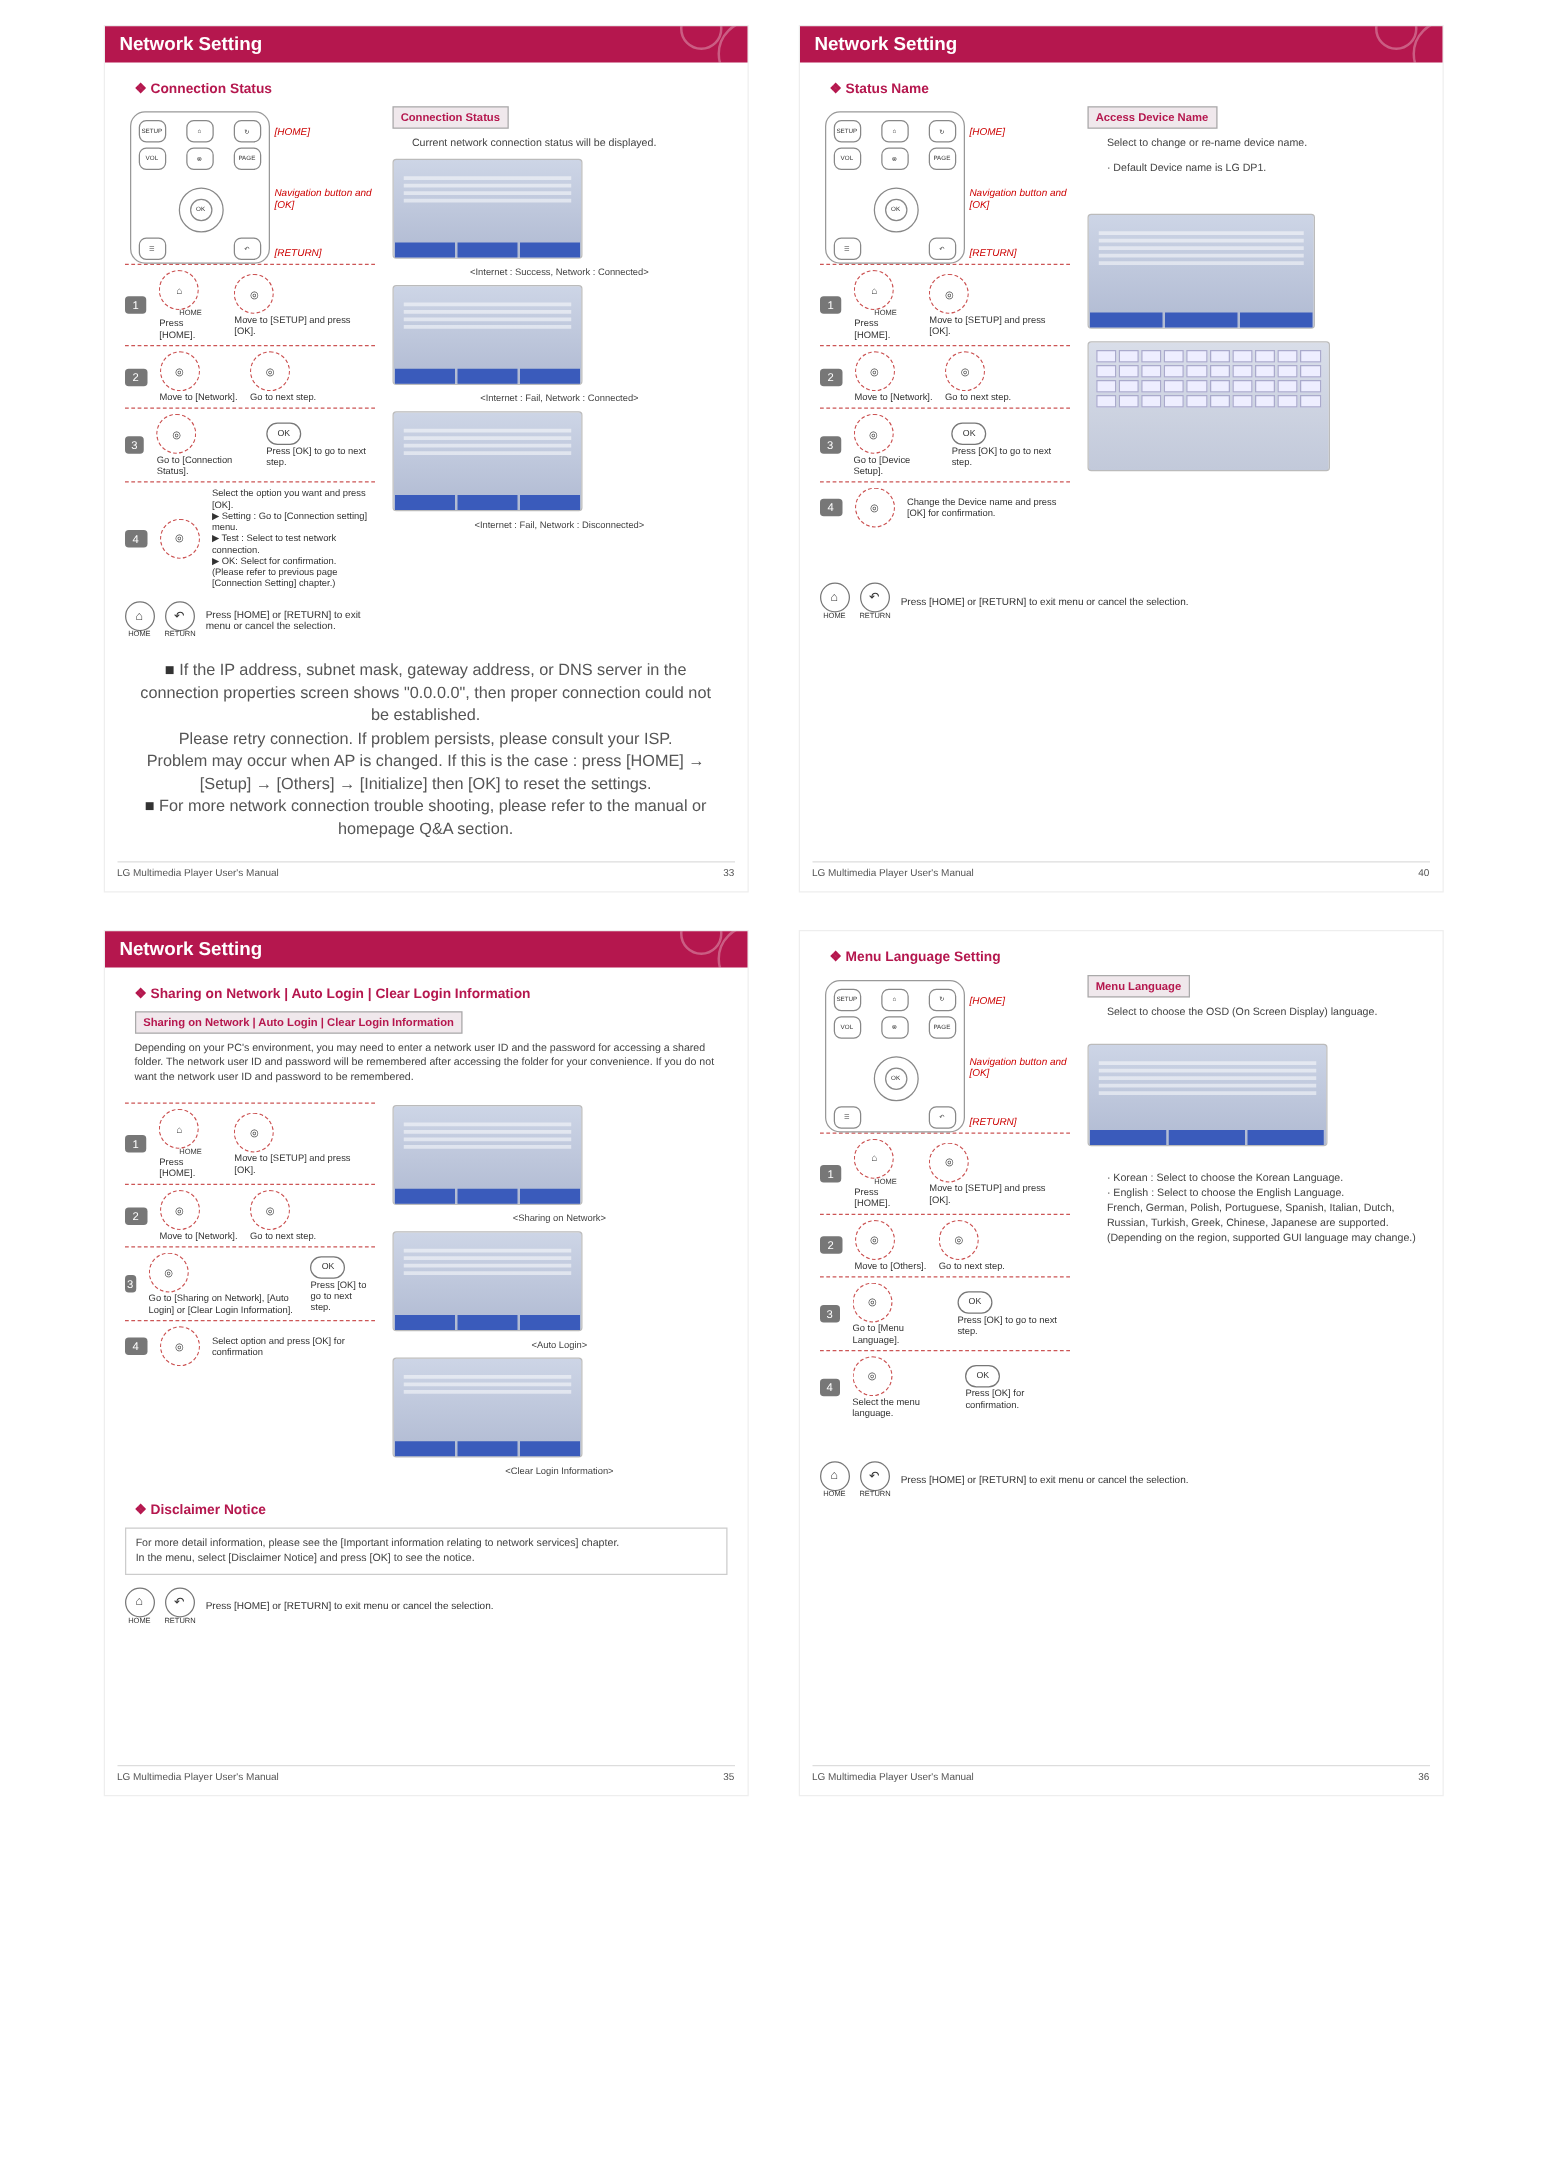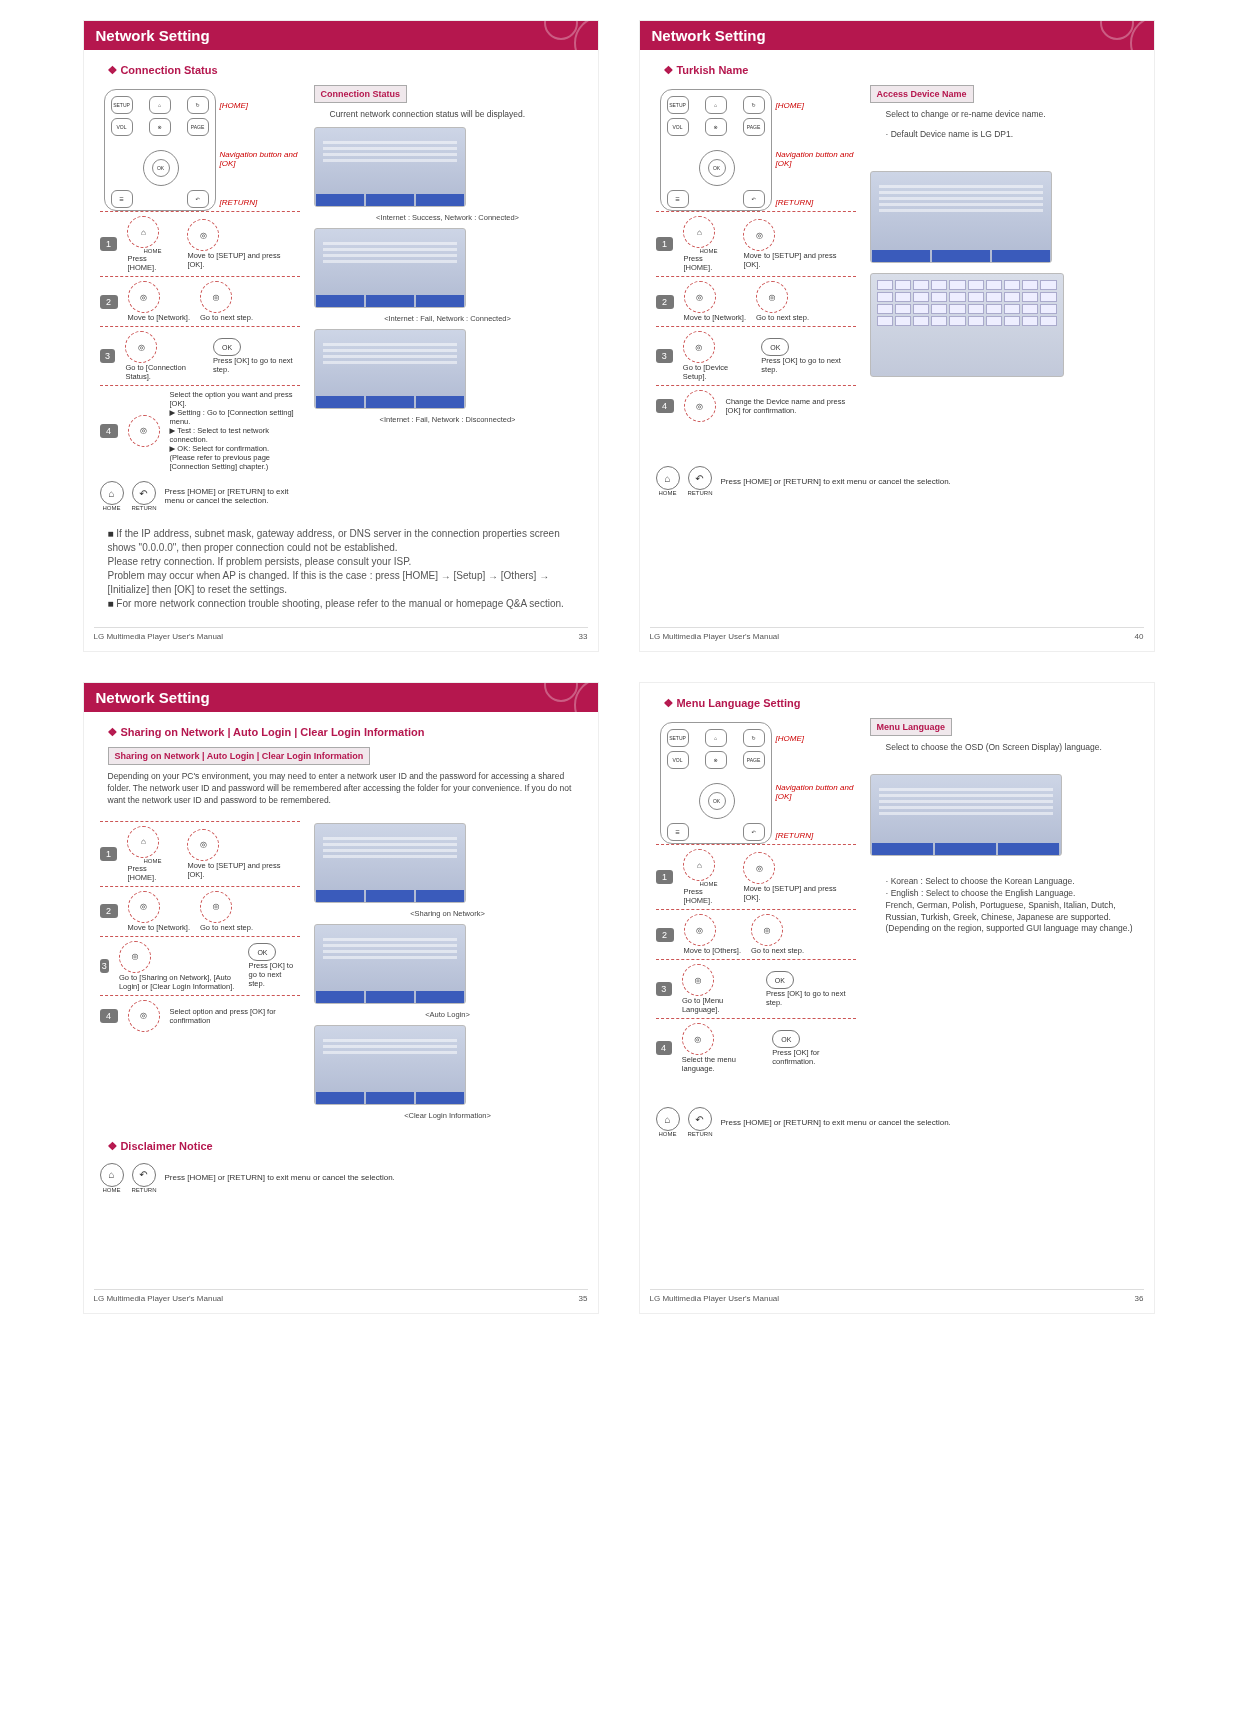--- a/index.html
+++ b/index.html
@@ -183,25 +183,26 @@
   .screenshot .tabs span {
     flex: 1; background: #3a5bbb; margin: 0 1px;
   }
   .caption {
     font-size: 7.5px;
     text-align: center;
     color: #444;
     margin-bottom: 6px;
   }
   .note-box {
-    font-size: 10px;
+    font-size: 13px;
     color: #555;
     line-height: 1.4;
     padding: 6px 8px;
     margin-top: 6px;
+    text-align: center;
   }
   .note-box .bullet::before { content: "■ "; color: #333; }
   .box {
     border: 1px solid #ccc;
     padding: 6px 8px;
     font-size: 8.5px;
     color: #444;
     line-height: 1.4;
     margin-top: 6px;
   }
@@ -396,21 +397,21 @@
       <span>33</span>
     </div>
   </div>
 
   <div class="page">
     <div class="header-bar">
       <span>Network Setting</span>
       <div class="header-deco"></div>
     </div>
     <div class="content">
-      <div class="subhead">Turkish Name</div>
+      <div class="subhead">Status Name</div>
       <div class="two-col">
         <div class="left-col">
           <div class="remote">
             <div class="btn-row" style="top:6px">
                 <span class="rbtn">SETUP</span>
                 <span class="rbtn">⌂</span>
                 <span class="rbtn">↻</span>
               </div>
             <div class="btn-row" style="top:28px">
                 <span class="rbtn">VOL</span>
@@ -663,20 +664,22 @@
                 <span></span>
                 <span></span>
                 <span></span>
               </div>
             </div>
           <div class="caption">&lt;Clear Login Information&gt;</div>
         </div>
       </div>
 
       <div class="subhead">Disclaimer Notice</div>
+      <div class="box" style="white-space:pre-line">For more detail information, please see the [Important information relating to network services] chapter.
+In the menu, select [Disclaimer Notice] and press [OK] to see the notice.</div>
 
       <div class="exit-row">
         <div>
             <div class="mini-icon">⌂</div>
             <div class="mini-label">HOME</div>
           </div>
         <div>
             <div class="mini-icon">↶</div>
             <div class="mini-label">RETURN</div>
           </div>

